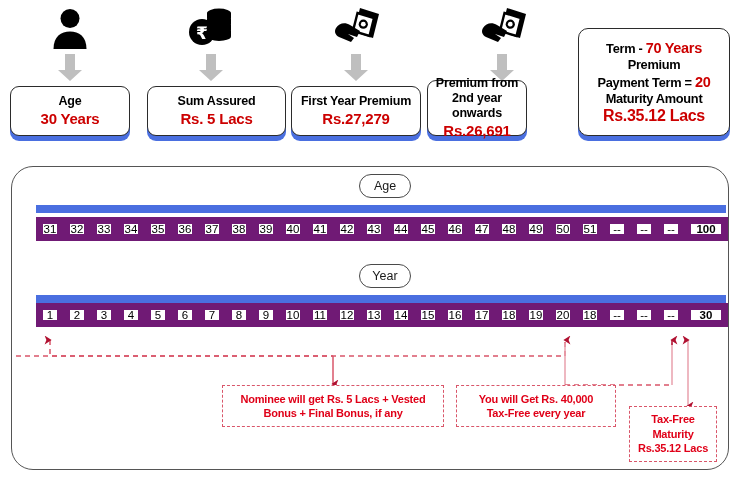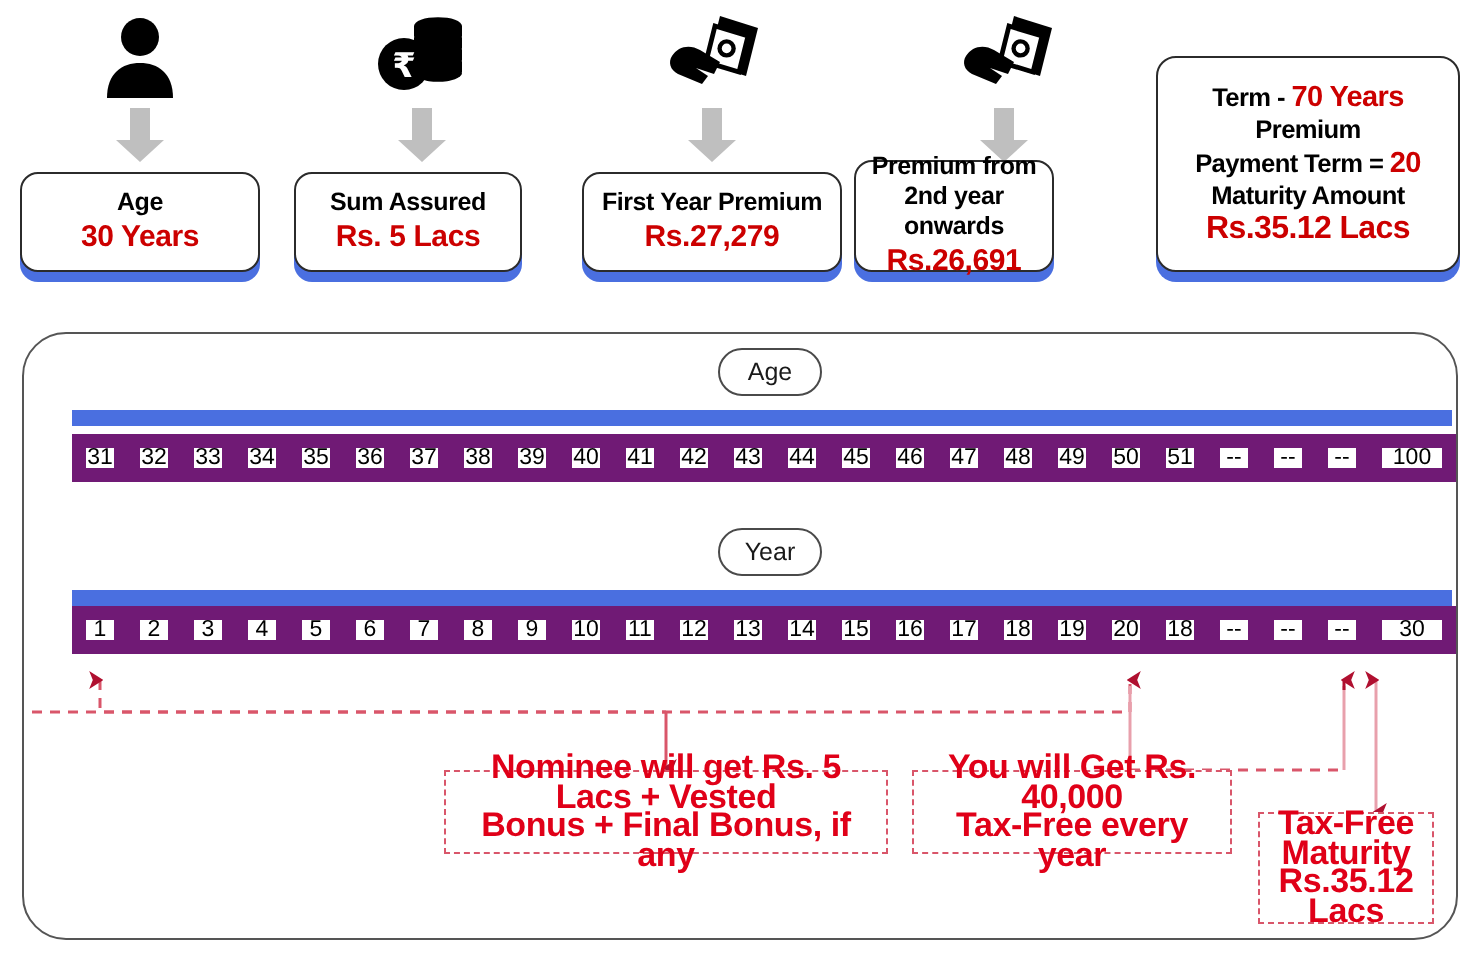--- a/index.html
+++ b/index.html
@@ -136,31 +136,31 @@
     height: 24px;
     border: 7px solid #701a75;
     margin-right: -1px;
     display: flex;
     align-items: center;
     justify-content: center;
     font-size: 11.5px;
     color: #000000;
     background: #ffffff;
   }
-  .cell.wide { width: 44px; }
+  .cell.wide { width: 44px; font-weight: bold; }
 
   
   .callout {
     position: absolute;
     box-sizing: border-box;
     border: 1.4px dashed #d9566a;
     background: #ffffff;
     color: #e00018;
     font-weight: bold;
-    font-size: 17px;
+    font-size: 11px;
     line-height: 14.5px;
     text-align: center;
     display: flex;
     flex-direction: column;
     align-items: center;
     justify-content: center;
     letter-spacing: -0.2px;
     padding: 2px 4px;
     z-index: 3;
   }
@@ -242,21 +242,21 @@
   </svg>
   <svg class="down-arrow" style="position:absolute;left:489px;top:52px;" viewBox="0 0 26 28">
     <path d="M8 0 H18 V16 H25 L13 27 L1 16 H8 Z" fill="#bfbfbf"></path>
   </svg>
 
   <div class="card" style="position:absolute;left:10px;top:86px;width:120px;height:50px;">
     <div class="card-label">Age</div>
     <div class="card-value">30 Years</div>
   </div>
 
-  <div class="card" style="position:absolute;left:147px;top:86px;width:114px;height:50px;">
+  <div class="card" style="position:absolute;left:147px;top:86px;width:139px;height:50px;">
     <div class="card-label">Sum Assured</div>
     <div class="card-value">Rs. 5  Lacs</div>
   </div>
 
   <div class="card" style="position:absolute;left:291px;top:86px;width:130px;height:50px;">
     <div class="card-label">First Year Premium</div>
     <div class="card-value">Rs.27,279</div>
   </div>
 
   <div class="card" style="position:absolute;left:427px;top:80px;width:100px;height:56px;">

